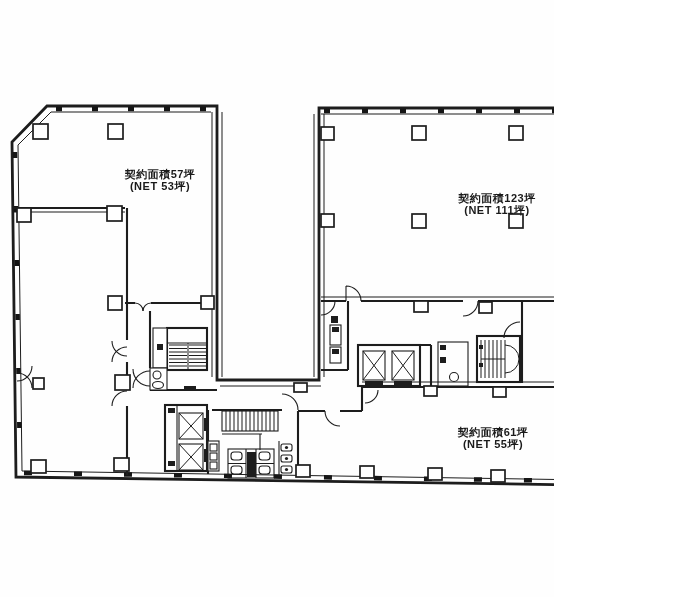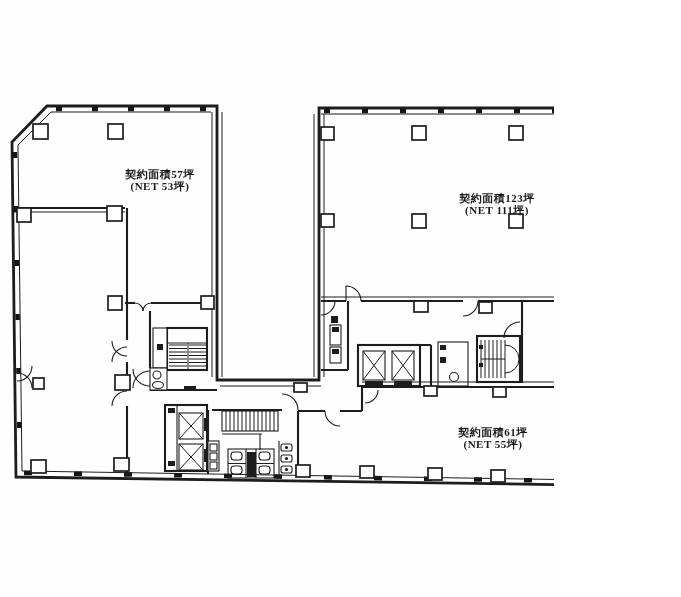--- a/index.html
+++ b/index.html
@@ -1,17 +1,17 @@
 <!DOCTYPE html>
 <html><head>
 <meta charset="utf-8">
 <style>
   html,body{margin:0;padding:0;background:#ffffff;}
   .canvas{position:relative;width:554px;height:597px;background:#fefefe;overflow:hidden;
-          font-family:Liberation Serif, serif;}
+          font-family:Liberation Sans, sans-serif;}
   svg{position:absolute;left:0;top:0;}
   .wall    {stroke:#1d1d1d;fill:none;}
   .w-out   {stroke-width:2.8;}
   .w-in    {stroke-width:1;}
   .w-int   {stroke-width:2.1;}
   .w-thin  {stroke-width:1.1;}
   .tick    {stroke:#151515;fill:none;}
   .col     {fill:#ffffff;stroke:#1d1d1d;stroke-width:1.7;}
   .dark    {fill:#1d1d1d;stroke:none;}
   .fix     {fill:#ffffff;stroke:#1d1d1d;stroke-width:1.1;}

